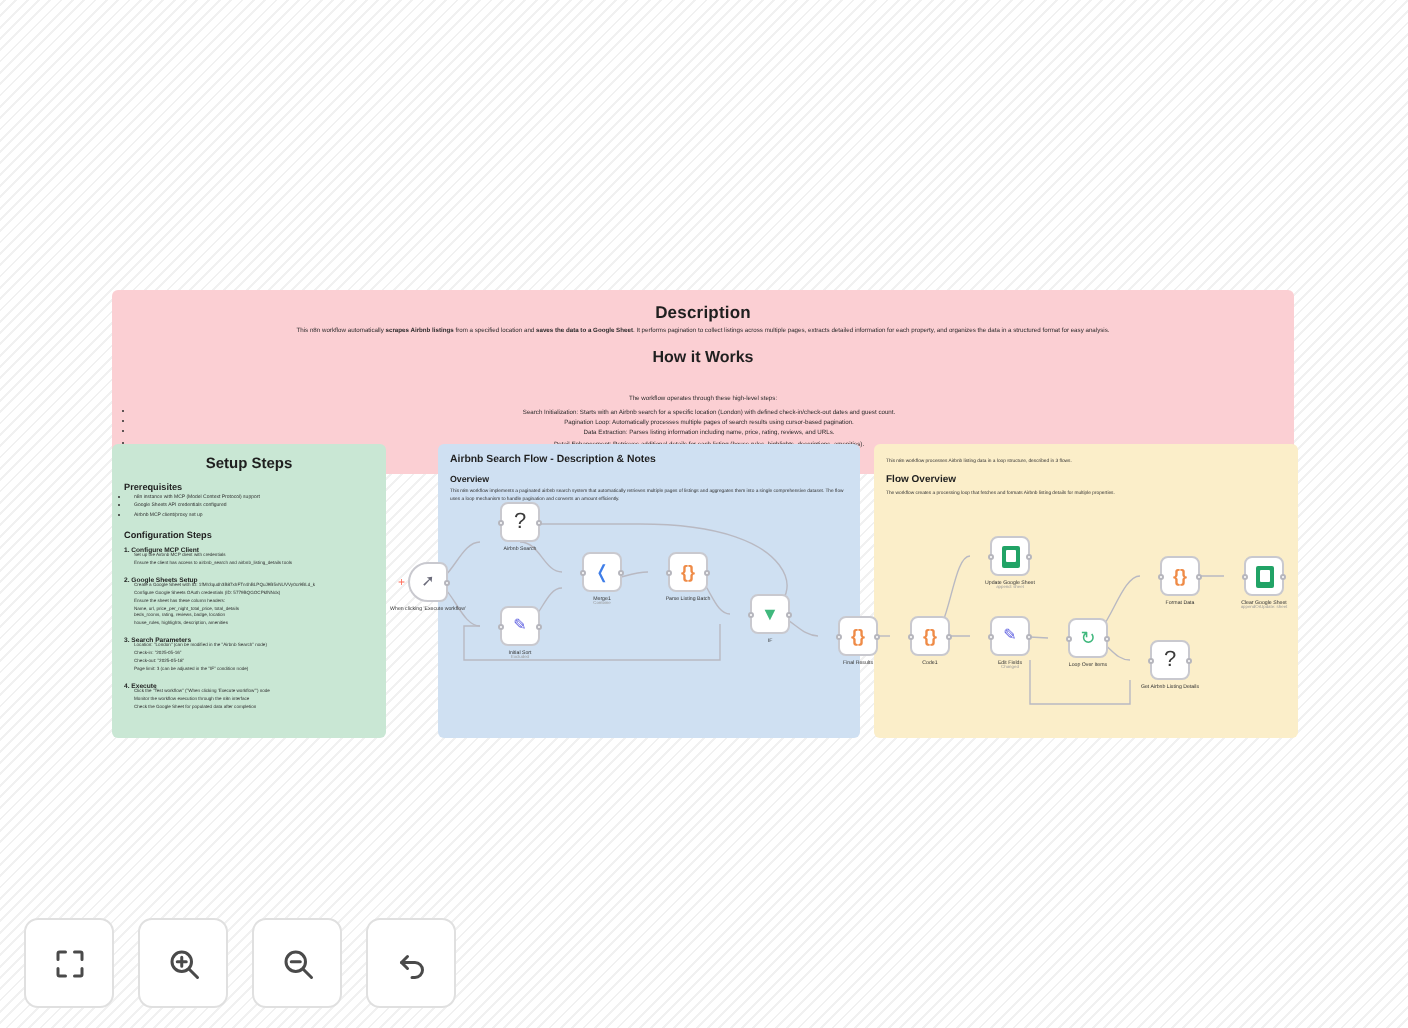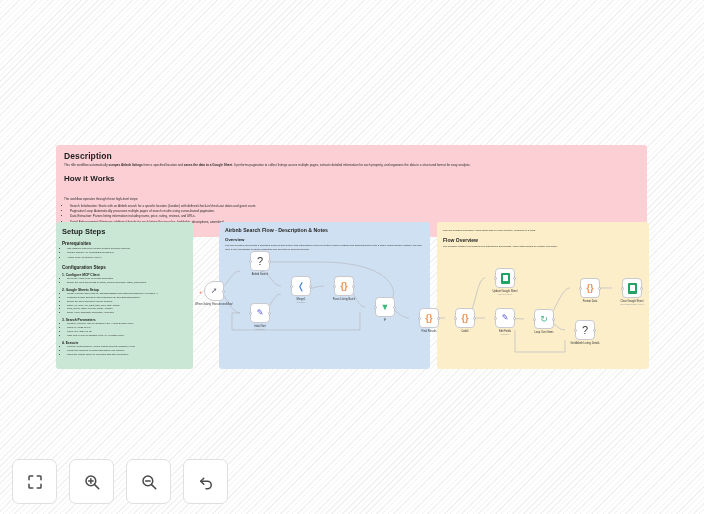--- a/index.html
+++ b/index.html
@@ -22,20 +22,21 @@
   .sticky {
     position: absolute;
     border-radius: 3px;
     overflow: hidden;
   }
   
   #note-description {
     left: 56px; top: 145px; width: 591px; height: 92px;
     background: #fbcfd3;
     padding: 6px 8px;
+    text-align: center;
   }
   #note-description h1 {
     font-size: 8.5px; font-weight: 700; color: #1f1f1f;
     letter-spacing: .1px; margin-bottom: 2px;
   }
   #note-description h2 {
     font-size: 8px; font-weight: 700; color: #1f1f1f;
     margin-top: 6px; margin-bottom: 14px;
   }
   #note-description p {
@@ -44,21 +45,21 @@
   #note-description ul { margin: 2px 0 0 6px; }
   #note-description li { font-size: 3.1px; color: #2c2c2c; line-height: 1.75; }
   .b { font-weight: 700; }
 
   
   #note-setup {
     left: 56px; top: 222px; width: 137px; height: 147px;
     background: #c9e7d4;
     padding: 5px 6px;
   }
-  #note-setup h2 { font-size: 7.5px; font-weight: 700; color: #1f1f1f; }
+  #note-setup h2 { font-size: 7.5px; font-weight: 700; color: #1f1f1f; text-align: center; }
   #note-setup h3 { font-size: 4.6px; font-weight: 700; color: #1f1f1f; margin-top: 5px; margin-bottom: 1px;}
   #note-setup h4 { font-size: 3.3px; font-weight: 700; color: #1f1f1f; margin-top: 3px;}
   #note-setup ul { margin-left: 5px; }
   #note-setup li { font-size: 2.5px; color: #303030; line-height: 1.75; }
   #note-setup .sub { margin-left: 5px; }
   #note-setup .sub li { font-size: 2.3px; line-height: 1.7; }
 
   
   #note-blue {
     left: 219px; top: 222px; width: 211px; height: 147px;

